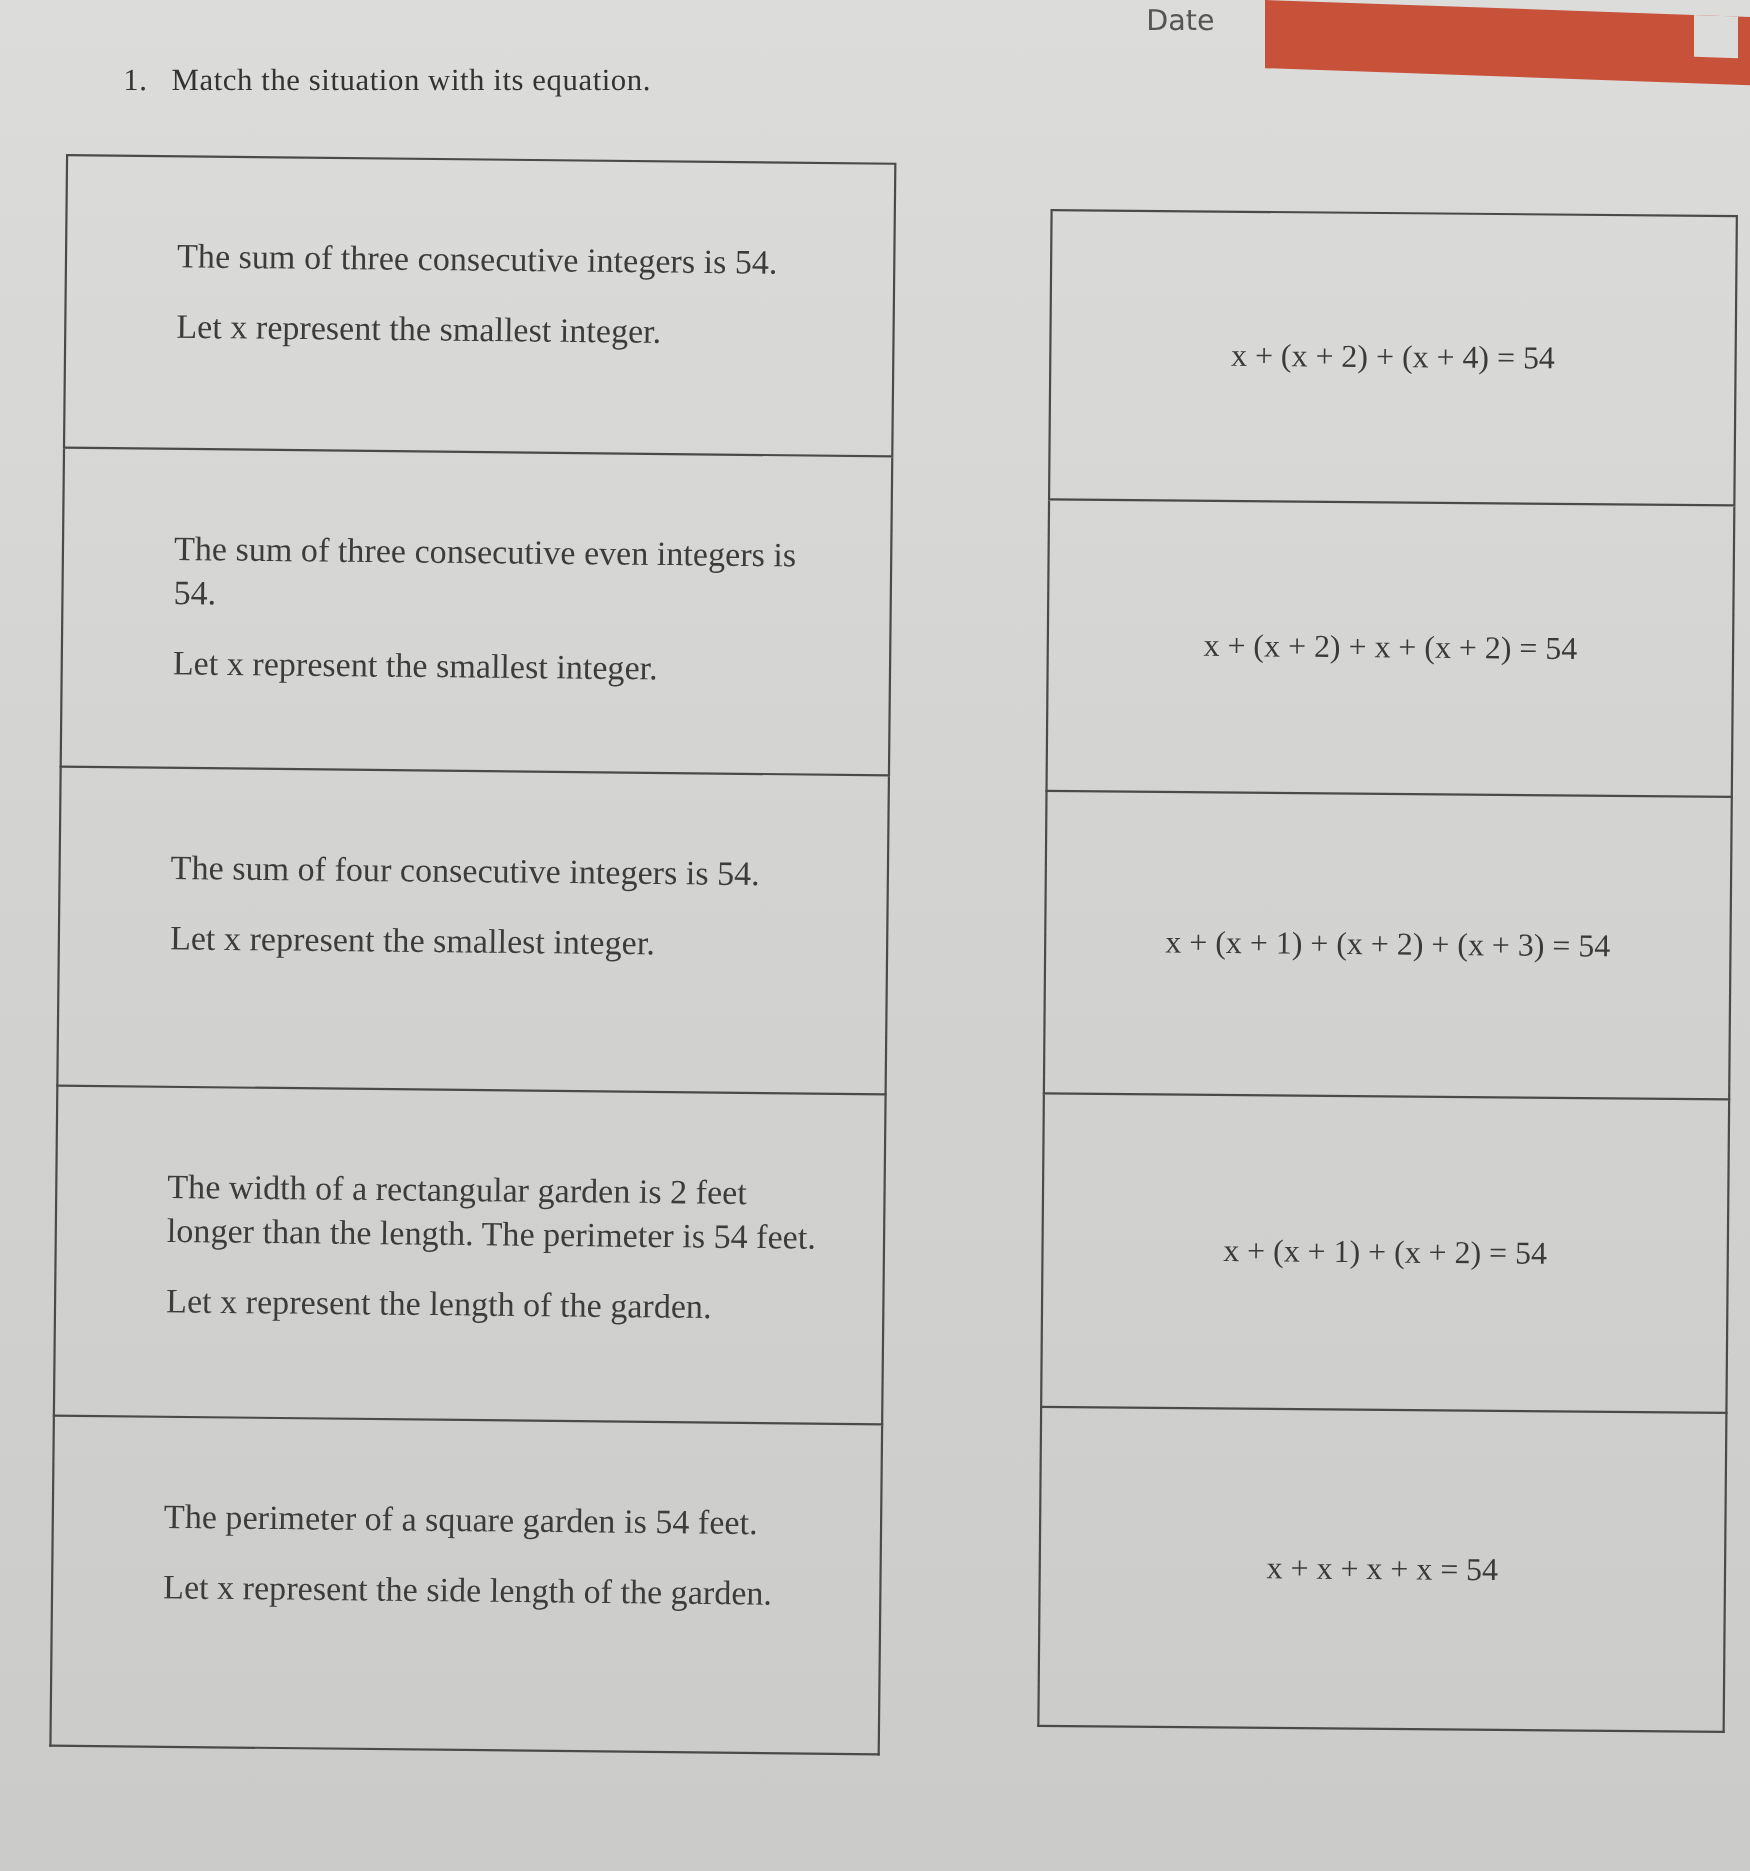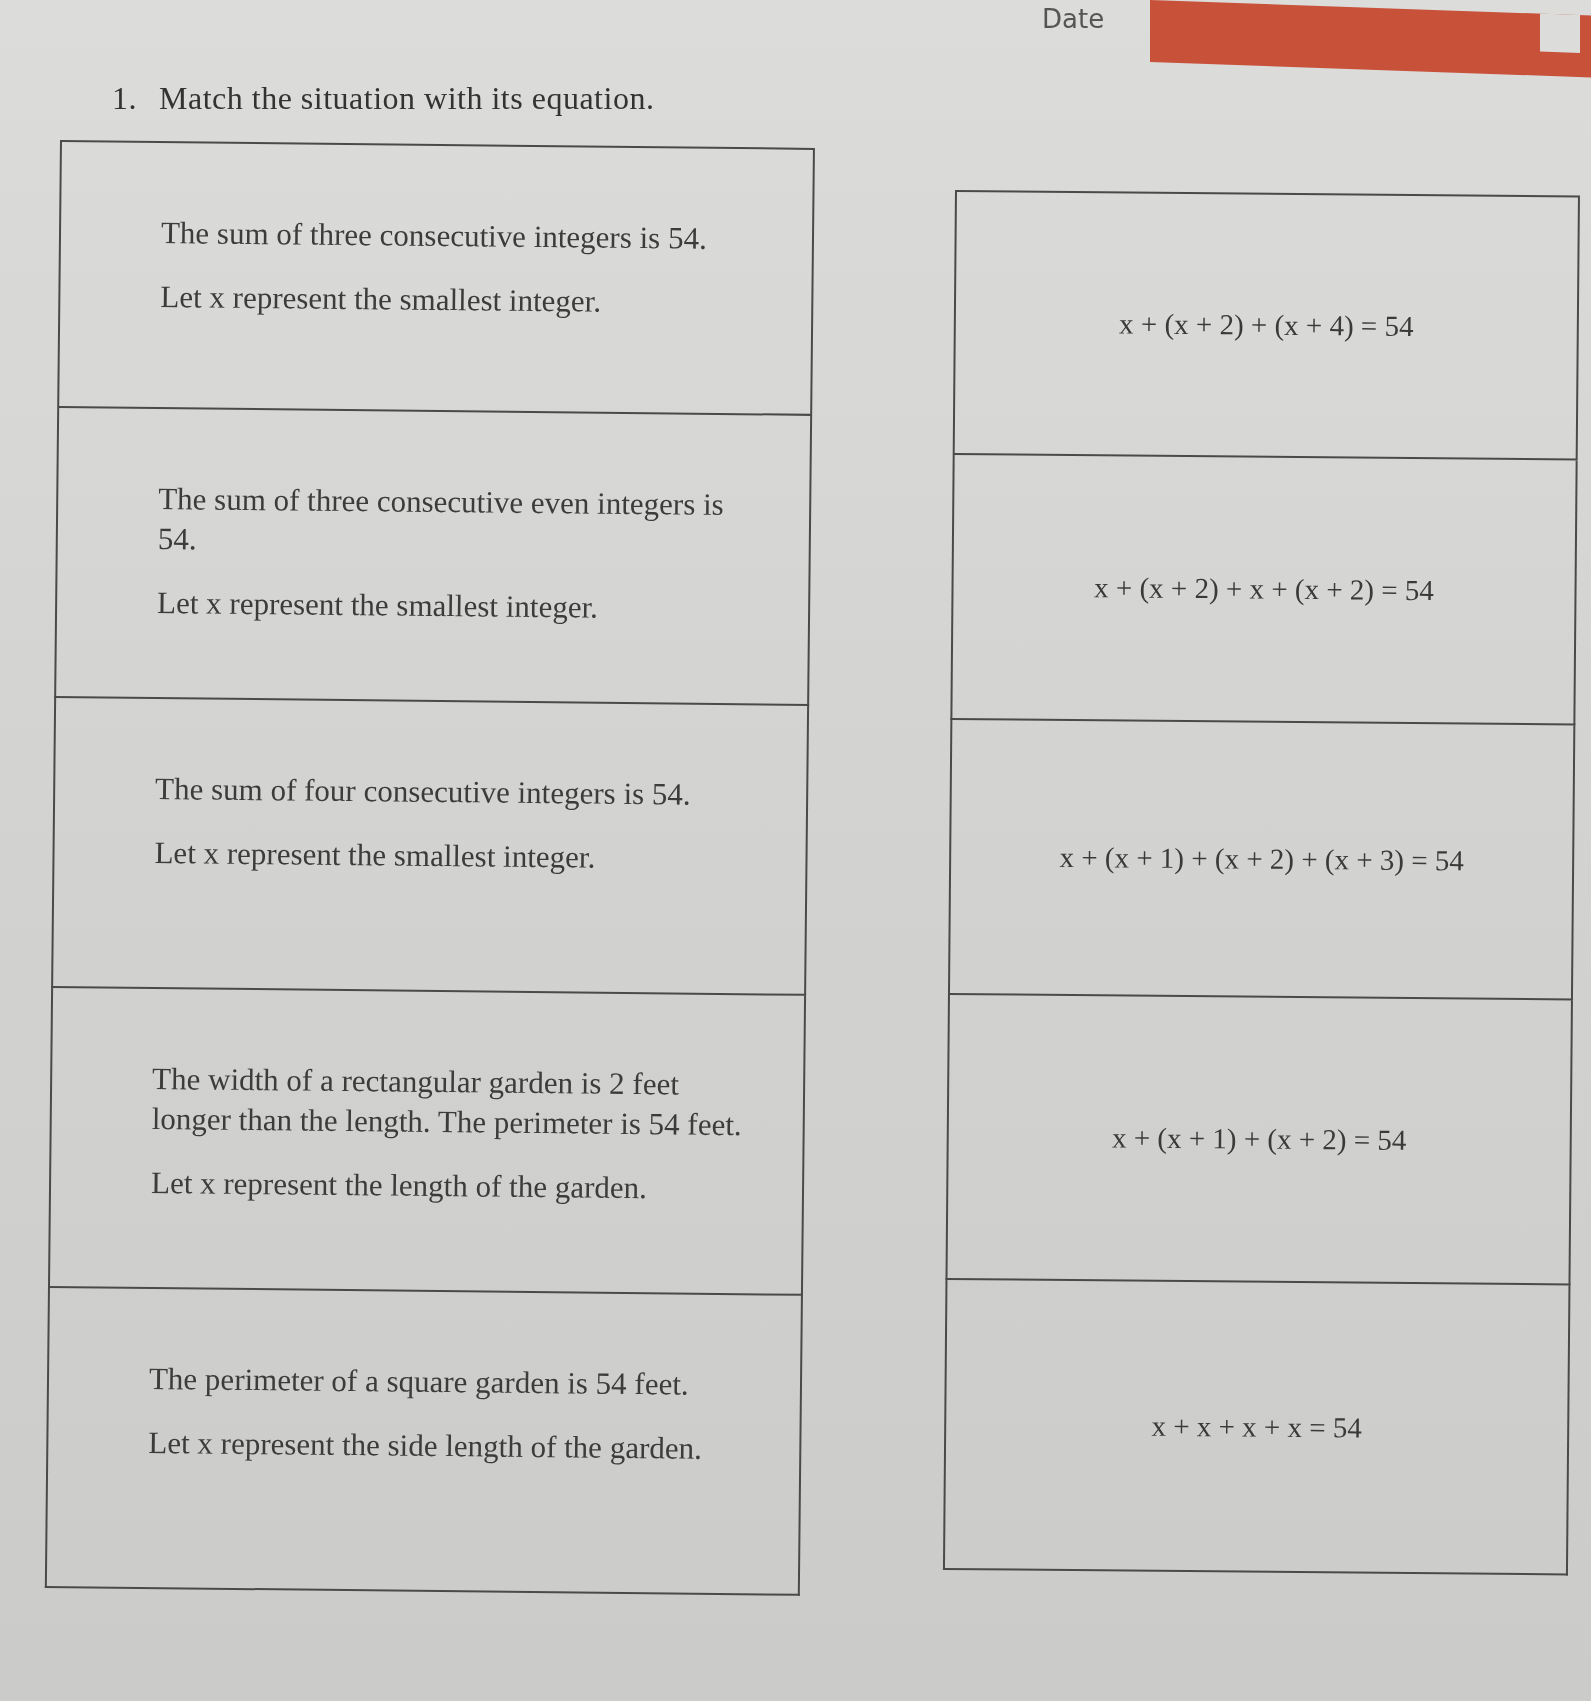--- a/index.html
+++ b/index.html
@@ -5,21 +5,21 @@
   html, body { margin:0; padding:0; }
   body {
     width:1591px; height:1701px; overflow:hidden; position:relative;
     background: linear-gradient(180deg, #dcdcda 0%, #d4d4d2 40%, #cbcbc9 100%);
     font-family: "Liberation Serif", "DejaVu Serif", serif;
     color:#3a3a3a;
   }
   .date-label { position:absolute; left:1042px; top:4px; font-family:"DejaVu Sans", sans-serif; font-size:26px; color:#555; }
   .banner { position:absolute; left:1150px; top:0; width:460px; height:62px; background:#c8513a; transform:skewY(2deg); transform-origin:left top; }
   .banner-tab { position:absolute; right:30px; top:0; width:40px; height:38px; background:#dcdcda; }
-  .question { position:absolute; left:112px; top:80px; font-size:32px; color:#333; letter-spacing:0.5px; }
+  .question { position:absolute; left:112px; top:58px; font-size:28px; color:#333; letter-spacing:0.5px; }
   .question .num { margin-right:22px; }
   .col { position:absolute; }
   .left-col { left:60px; top:140px; width:755px; height:1550px; transform:rotate(0.6deg); transform-origin:left top; }
   .right-col { left:955px; top:190px; width:625px; height:1440px; transform:rotate(0.5deg); transform-origin:left top; }
   .cell { position:absolute; left:0; right:0; border:2px solid #4a4a4a; box-sizing:border-box; }
   .cell + .cell { border-top:none; }
   .situation { font-size:31px; line-height:40px; color:#3c3c3c; padding:70px 40px 0 100px; box-sizing:border-box; }
   .situation p { margin:0 0 24px 0; }
   .equation { display:flex; align-items:center; justify-content:center; font-size:29px; color:#3a3a3a; }
   .equation span { font-style:normal; }

